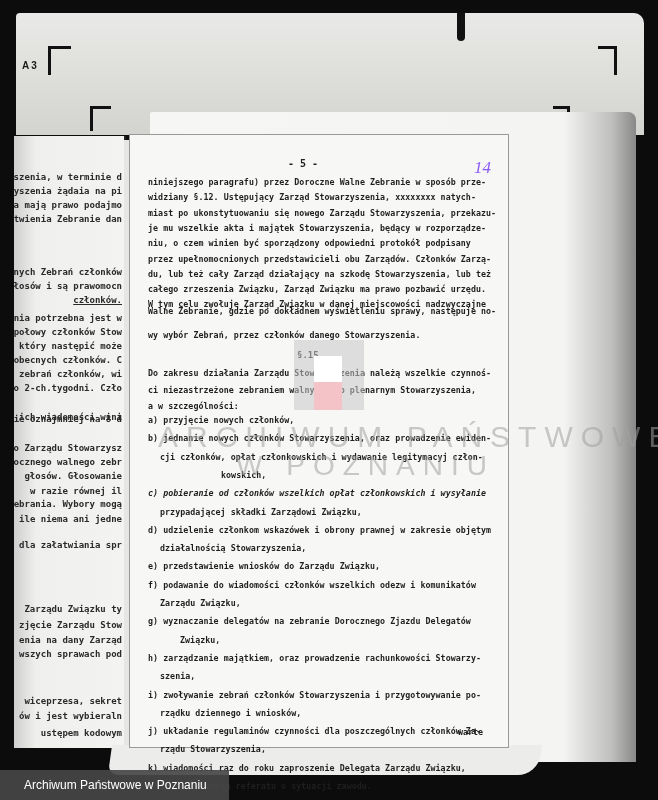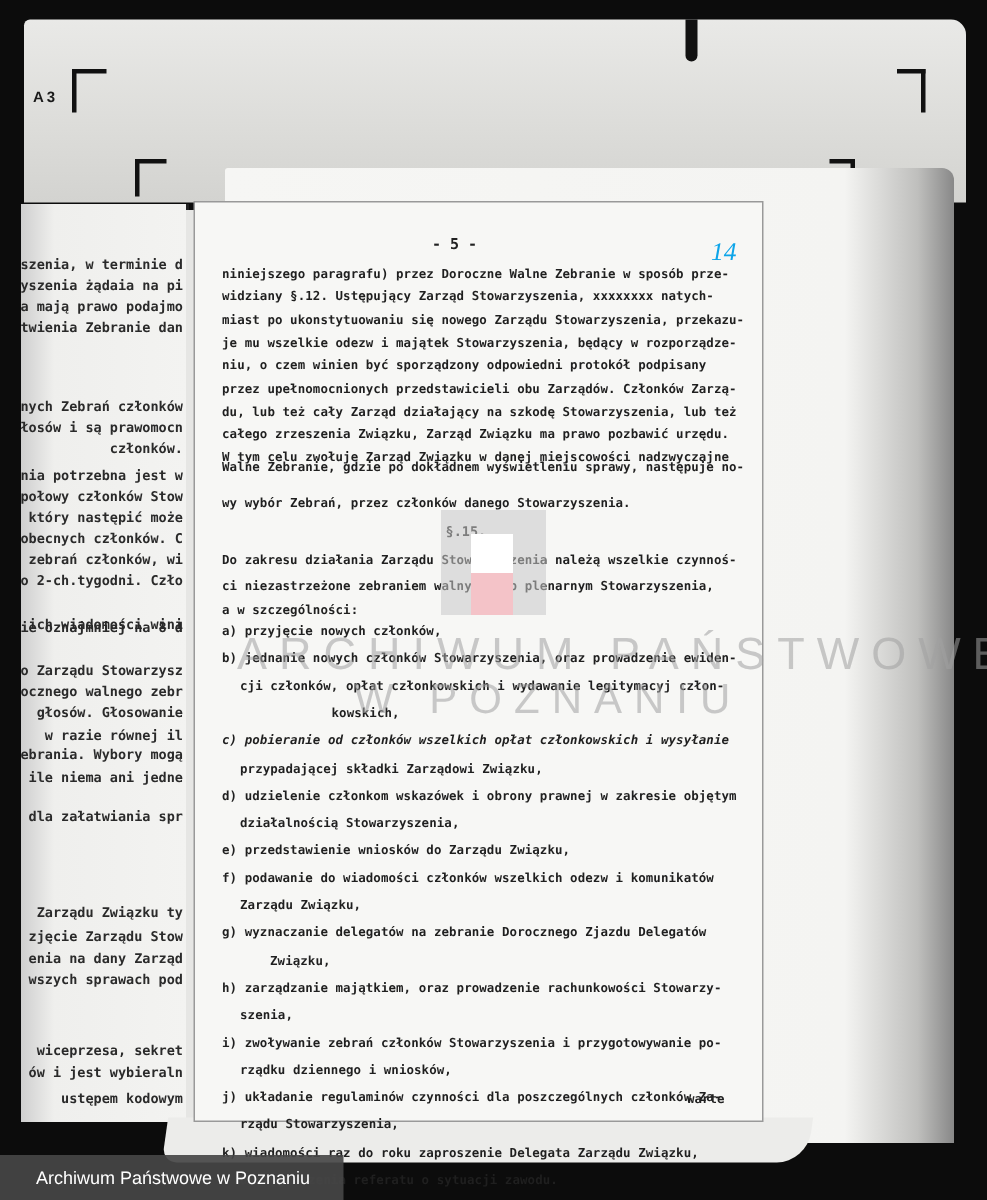--- a/index.html
+++ b/index.html
@@ -40,21 +40,21 @@
   .main-page {
     position:absolute; left:130px; top:135px; width:378px; height:612px;
     background:#f7f7f5; box-shadow:0 0 0 1px #999;
   }
   .behind-page {
     position:absolute; left:150px; top:112px; width:486px; height:650px;
     background:linear-gradient(90deg,#f6f6f4 0%,#f4f4f2 85%,#bfbfbd 95%,#888 100%);
     border-radius:2px 8px 0 0;
   }
   .page-num { position:absolute; left:288px; top:158px; font-size:10px; font-weight:bold; color:#222; }
-  .folio { position:absolute; left:474px; top:158px; font-family:"Liberation Serif", serif; font-style:italic; font-size:17px; color:#0ea5e9; }
+  .folio { position:absolute; left:474px; top:158px; font-family:"Liberation Serif", serif; font-style:italic; font-size:17px; color:#8b5cf6; }
   .doc-line {
     position:absolute; left:148px; white-space:nowrap; font-size:8.3px; line-height:10px;
     color:#1f1f1f; font-weight:bold; letter-spacing:0.05px;
   }
   .section { position:absolute; left:297px; top:350px; font-size:9px; color:#222; font-weight:bold; }
   .warte { position:absolute; left:458px; top:727px; font-size:8.3px; font-weight:bold; color:#222; }
 
   
   .wm-logo { position:absolute; left:294px; top:340px; width:70px; height:70px; background:rgba(200,200,200,0.55); }
   .wm-logo .w { position:absolute; left:20px; top:16px; width:28px; height:26px; background:#fff; }
@@ -80,21 +80,21 @@
 <div class="mark bl"></div>
 <div class="mark br"></div>
 
 <div class="left-page" id="leftPage">
     <div class="left-line" style="top: 36px; right: 2px; left: auto;">yszenia, w terminie d</div>
     <div class="left-line" style="top: 50px; right: 2px; left: auto;">yszenia żądaia na pi</div>
     <div class="left-line" style="top: 64px; right: 2px; left: auto;">ia mają prawo podajmo</div>
     <div class="left-line" style="top: 78px; right: 2px; left: auto;">twienia Zebranie dan</div>
     <div class="left-line" style="top: 131px; right: 2px; left: auto;">lnych Zebrań członków</div>
     <div class="left-line" style="top: 145px; right: 2px; left: auto;">głosów i są prawomocn</div>
-    <div class="left-line" style="top: 159px; right: 2px; left: auto;">członków.</div>
+    <div class="left-line" style="top: 159px; right: 2px; left: auto; text-decoration: underline;">członków.</div>
     <div class="left-line" style="top: 177px; right: 2px; left: auto;">nia potrzebna jest w</div>
     <div class="left-line" style="top: 191px; right: 2px; left: auto;">połowy członków Stow</div>
     <div class="left-line" style="top: 205px; right: 2px; left: auto;">, który następić może</div>
     <div class="left-line" style="top: 219px; right: 2px; left: auto;">obecnych członków. C</div>
     <div class="left-line" style="top: 233px; right: 2px; left: auto;">zebrań członków, wi</div>
     <div class="left-line" style="top: 247px; right: 2px; left: auto;">do 2-ch.tygodni. Czło</div>
     <div class="left-line" style="top: 278px; right: 2px; left: auto; padding-left: 28px;">ie oznajmniej na 8 d</div>
     <div class="left-line" style="top: 276px; right: 2px; left: auto;">ich wiadomości wini</div>
     <div class="left-line" style="top: 307px; right: 2px; left: auto;">ieo Zarządu Stowarzysz</div>
     <div class="left-line" style="top: 321px; right: 2px; left: auto;">rocznego walnego zebr</div>
@@ -116,21 +116,21 @@
 <div class="bottom-curl"></div>
 <div class="main-page"></div>
 
 <div class="page-num">- 5 -</div>
 <div class="folio">14</div>
 
 <div id="mainText">
     <div class="doc-line" style="top: 177px;">niniejszego paragrafu) przez Doroczne Walne Zebranie w sposób prze-</div>
     <div class="doc-line" style="top: 192.3px;">widziany §.12. Ustępujący Zarząd Stowarzyszenia, xxxxxxxx natych-</div>
     <div class="doc-line" style="top: 207.6px;">miast po ukonstytuowaniu się nowego Zarządu Stowarzyszenia, przekazu-</div>
-    <div class="doc-line" style="top: 222.9px;">je mu wszelkie odezw i majątek Stowarzyszenia, będący w rozporządze-</div>
+    <div class="doc-line" style="top: 222.9px;">je mu wszelkie akta i majątek Stowarzyszenia, będący w rozporządze-</div>
     <div class="doc-line" style="top: 238.2px;">niu, o czem winien być sporządzony odpowiedni protokół podpisany</div>
     <div class="doc-line" style="top: 253.5px;">przez upełnomocnionych przedstawicieli obu Zarządów. Członków Zarzą-</div>
     <div class="doc-line" style="top: 268.8px;">du, lub też cały Zarząd działający na szkodę Stowarzyszenia, lub też</div>
     <div class="doc-line" style="top: 284.1px;">całego zrzeszenia Związku, Zarząd Związku ma prawo pozbawić urzędu.</div>
     <div class="doc-line" style="top: 299.4px;">W tym celu zwołuje Zarząd Związku w danej miejscowości nadzwyczajne</div>
     <div class="doc-line" style="top: 306px; text-align: center;">Walne Zebranie, gdzie po dokładnem wyświetleniu sprawy, następuje no-</div>
     <div class="doc-line" style="top: 330px;">wy wybór Zebrań, przez członków danego Stowarzyszenia.</div>
     <div class="doc-line" style="top: 368px;">Do zakresu działania Zarządu Stowarzyszenia należą wszelkie czynnoś-</div>
     <div class="doc-line" style="top: 384.5px;">ci niezastrzeżone zebraniem walnym, lub plenarnym Stowarzyszenia,</div>
     <div class="doc-line" style="top: 401px;">a w szczególności:</div>

